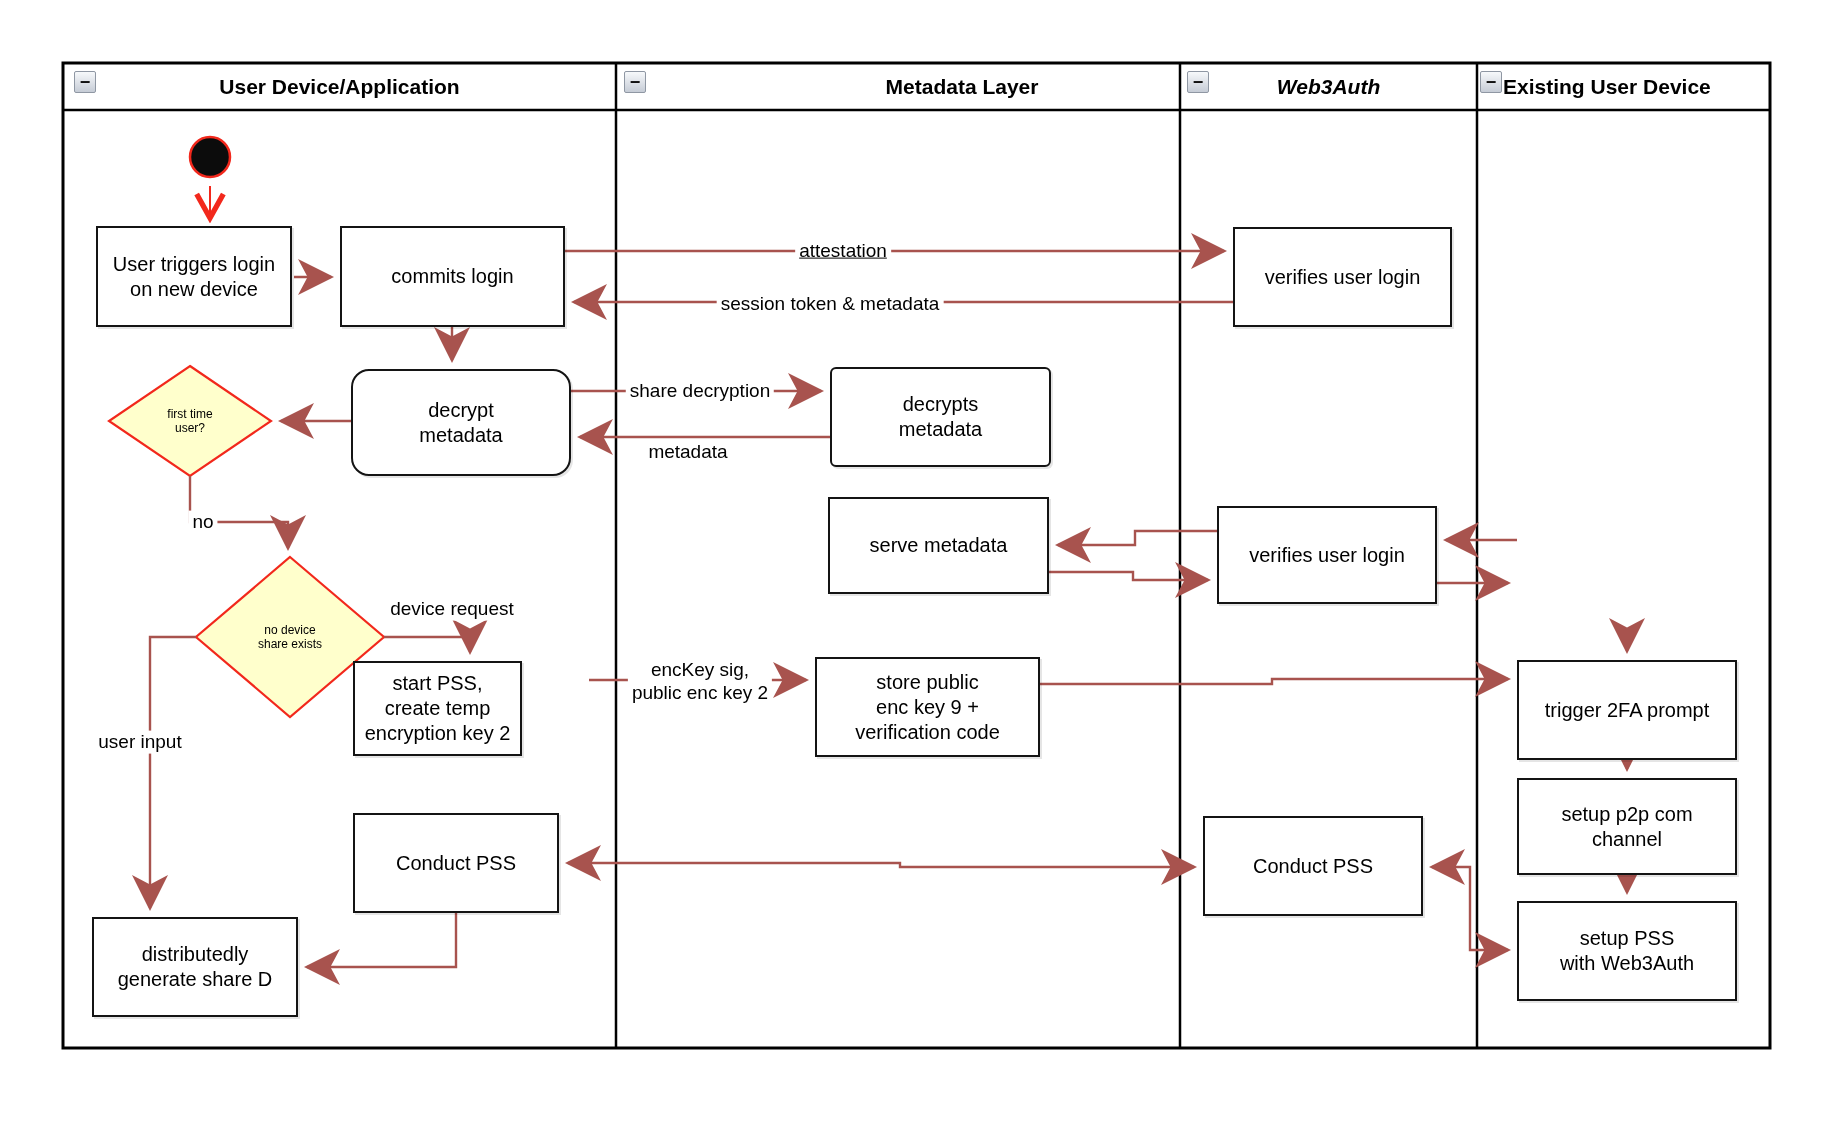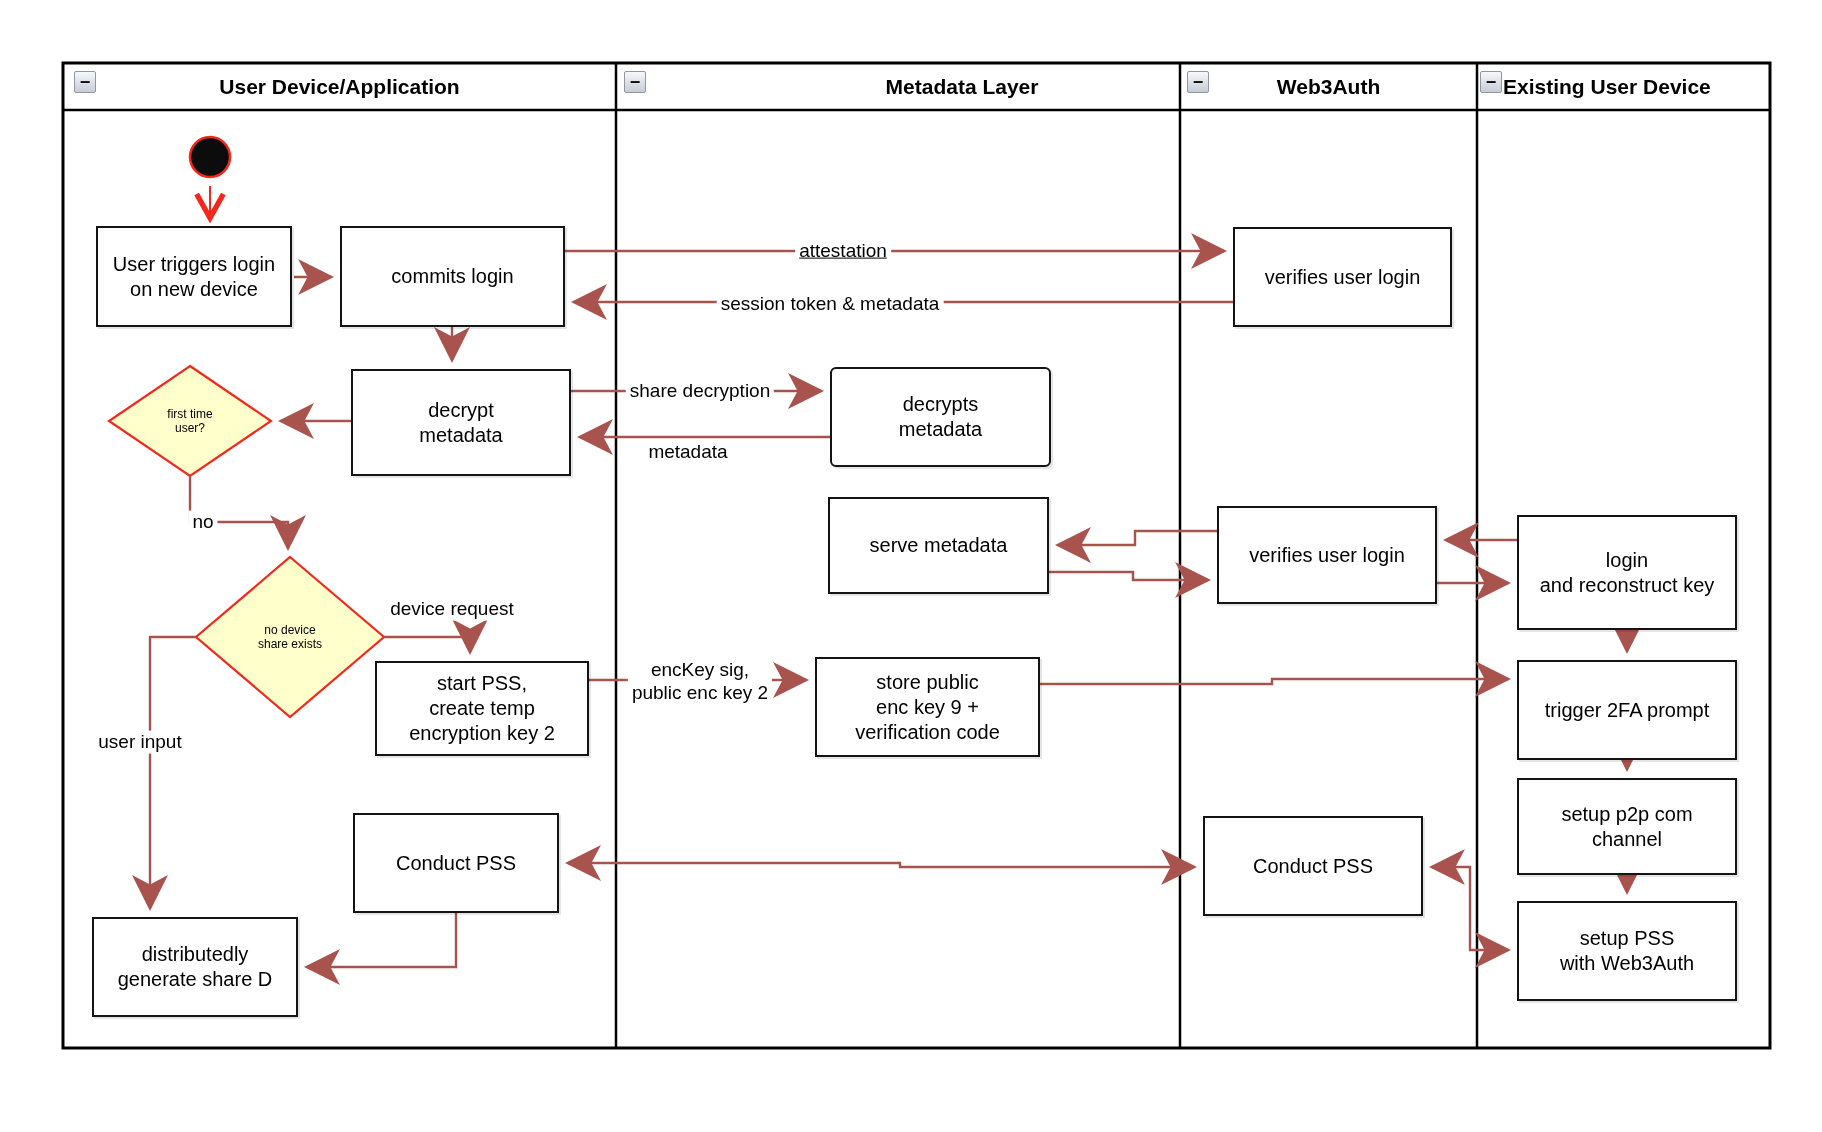--- a/index.html
+++ b/index.html
@@ -95,48 +95,46 @@
     </g>
   </svg>
 
   <div class="collapse-btn" style="left:74px;">−</div>
   <div class="collapse-btn" style="left:624px;">−</div>
   <div class="collapse-btn" style="left:1187px;">−</div>
   <div class="collapse-btn" style="left:1480px;">−</div>
 
   <div class="lane-title" style="left:63px;width:553px;">User Device/Application</div>
   <div class="lane-title" style="left:616px;width:628px;padding-left:32px;">Metadata Layer</div>
-  <div class="lane-title" style="left:1180px;width:297px;">Web3Auth</div>
+  <div class="lane-title" style="left:1180px;width:297px;font-style:italic;">Web3Auth</div>
   <div class="lane-title left" style="left:1503px;width:267px;">Existing User Device</div>
 
   <div class="node" style="left:340px;top:226px;width:225px;height:101px;">commits login</div>
   <div class="node" style="left:96px;top:226px;width:196px;height:101px;">User triggers login
 on new device</div>
-  <div class="node" style="left:351px;top:369px;width:220px;height:107px;">decrypt
+  <div class="node" style="left:351px;top:369px;width:220px;height:107px;border-radius:18px;">decrypt
 metadata</div>
-  <div class="node" style="left:375px;top:661px;width:214px;height:95px;">start PSS,
+  <div class="node" style="left:353px;top:661px;width:169px;height:95px;">start PSS,
 create temp
 encryption key 2</div>
   <div class="node" style="left:353px;top:813px;width:206px;height:100px;">Conduct PSS</div>
   <div class="node" style="left:92px;top:917px;width:206px;height:100px;">distributedly
 generate share D</div>
 
   <div class="node" style="left:830px;top:367px;width:221px;height:100px;border-radius:6px;">decrypts
 metadata</div>
   <div class="node" style="left:828px;top:497px;width:221px;height:97px;">serve metadata</div>
   <div class="node" style="left:815px;top:657px;width:225px;height:100px;">store public
 enc key 9 +
 verification code</div>
 
   <div class="node" style="left:1233px;top:227px;width:219px;height:100px;">verifies user login</div>
   <div class="node" style="left:1217px;top:506px;width:220px;height:98px;">verifies user login</div>
   <div class="node" style="left:1203px;top:816px;width:220px;height:100px;">Conduct PSS</div>
 
-  <div class="node" style="left:1517px;top:515px;width:220px;height:115px;">login
-and reconstruct key</div>
   <div class="node" style="left:1517px;top:660px;width:220px;height:100px;">trigger 2FA prompt</div>
   <div class="node" style="left:1517px;top:778px;width:220px;height:97px;">setup p2p com
 channel</div>
   <div class="node" style="left:1517px;top:901px;width:220px;height:100px;">setup PSS
 with Web3Auth</div>
 
   <div class="diamond-text" style="left:190px;top:421px;">first time
 user?</div>
   <div class="diamond-text" style="left:290px;top:637px;">no device
 share exists</div>

